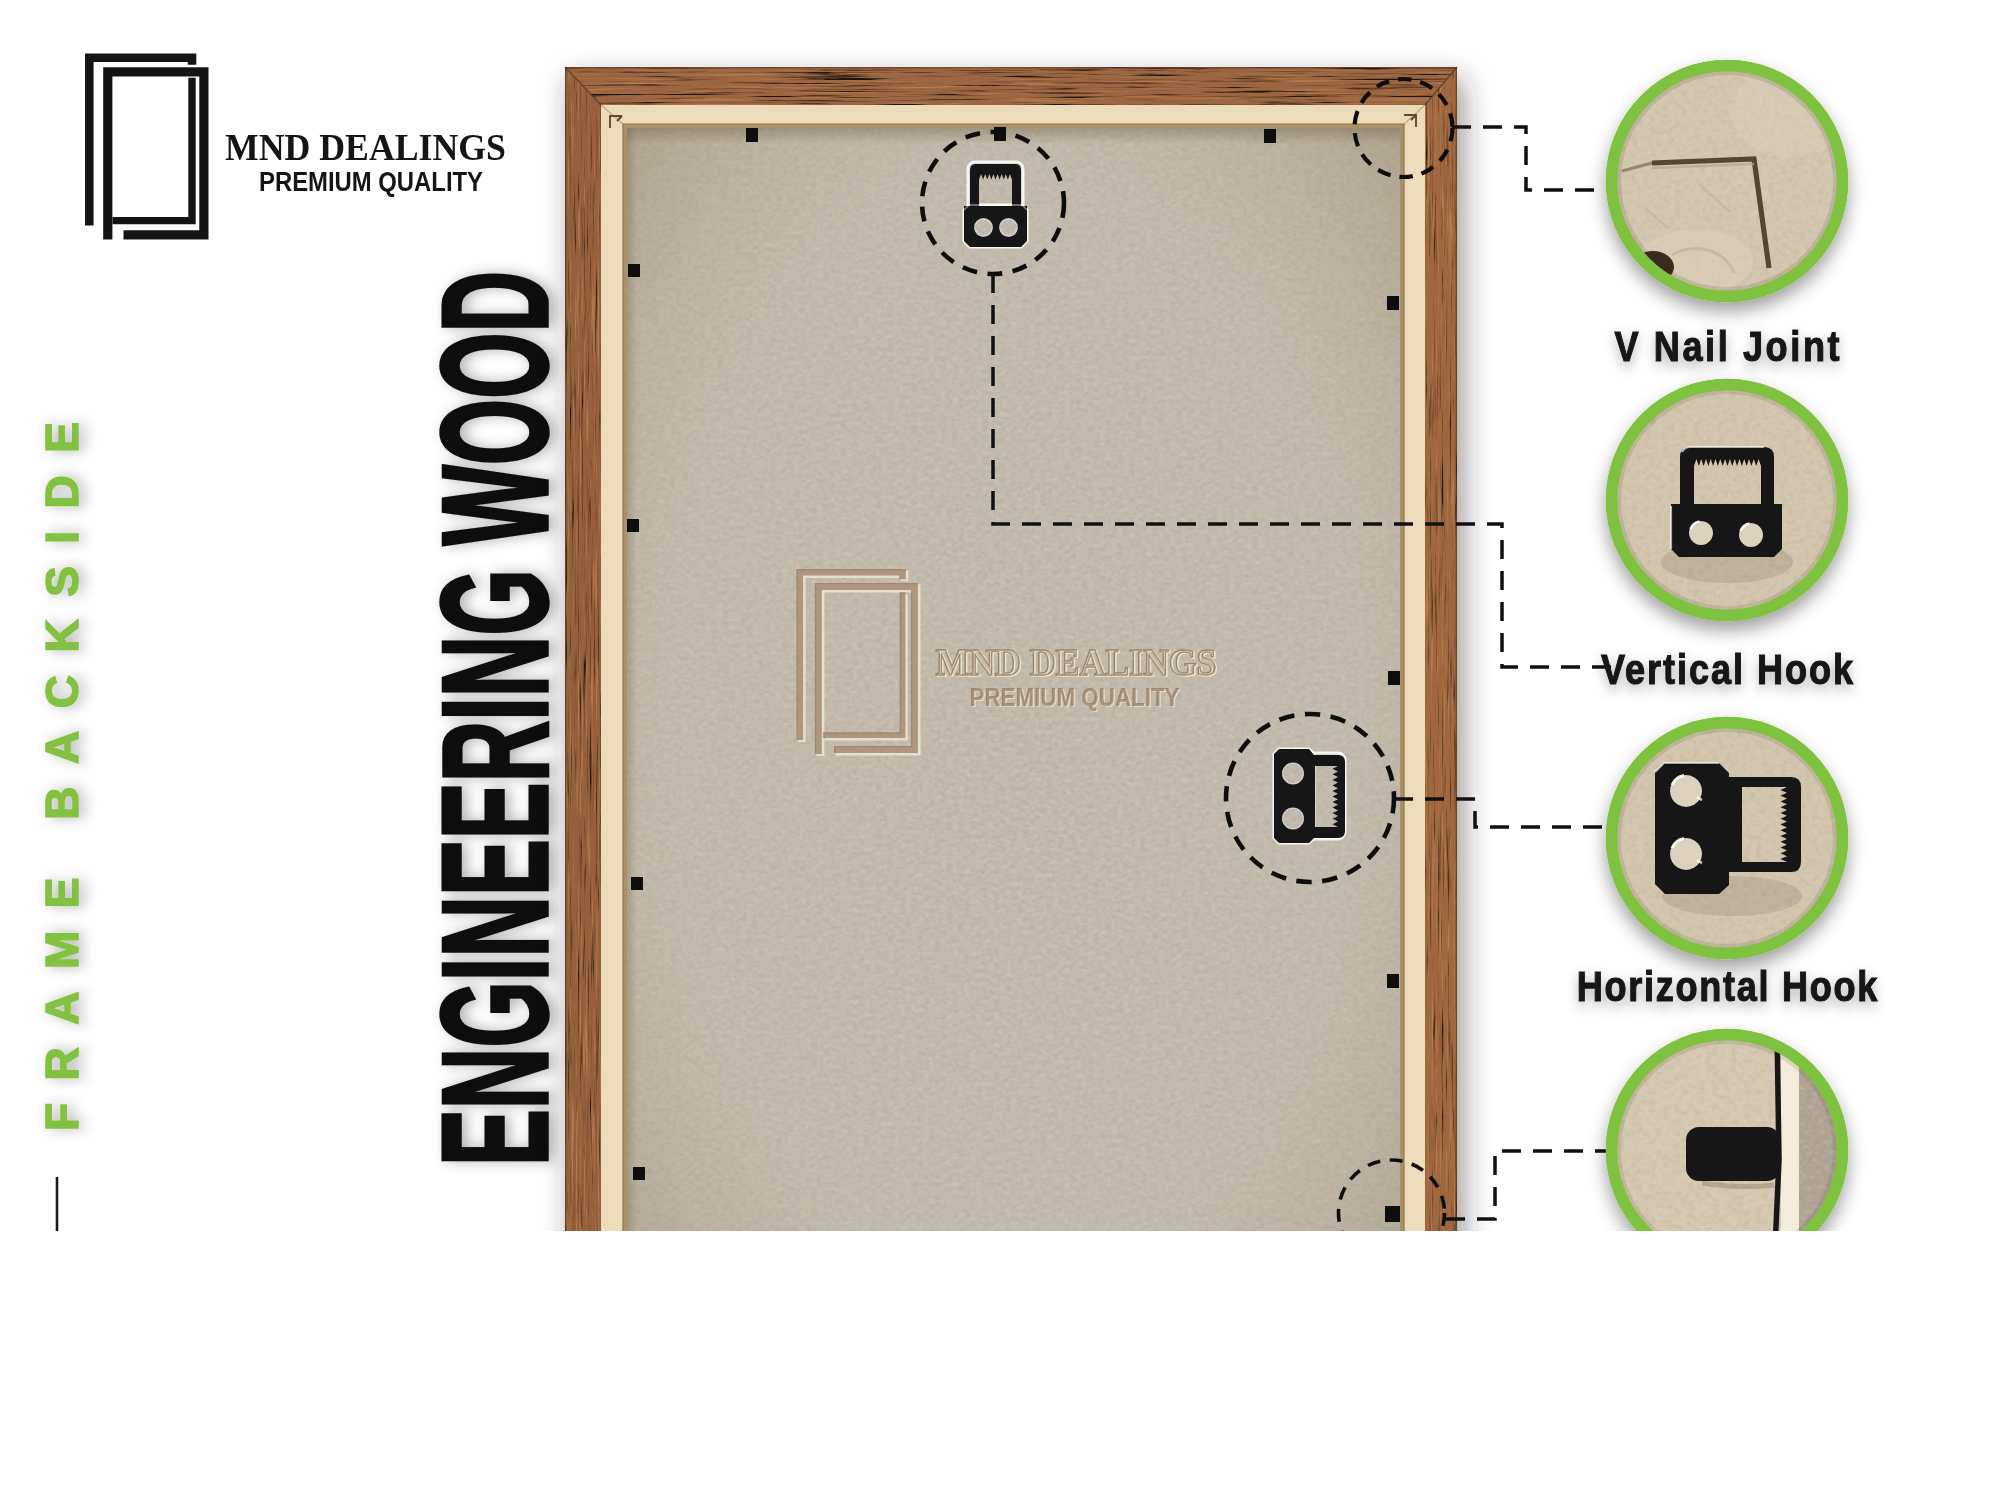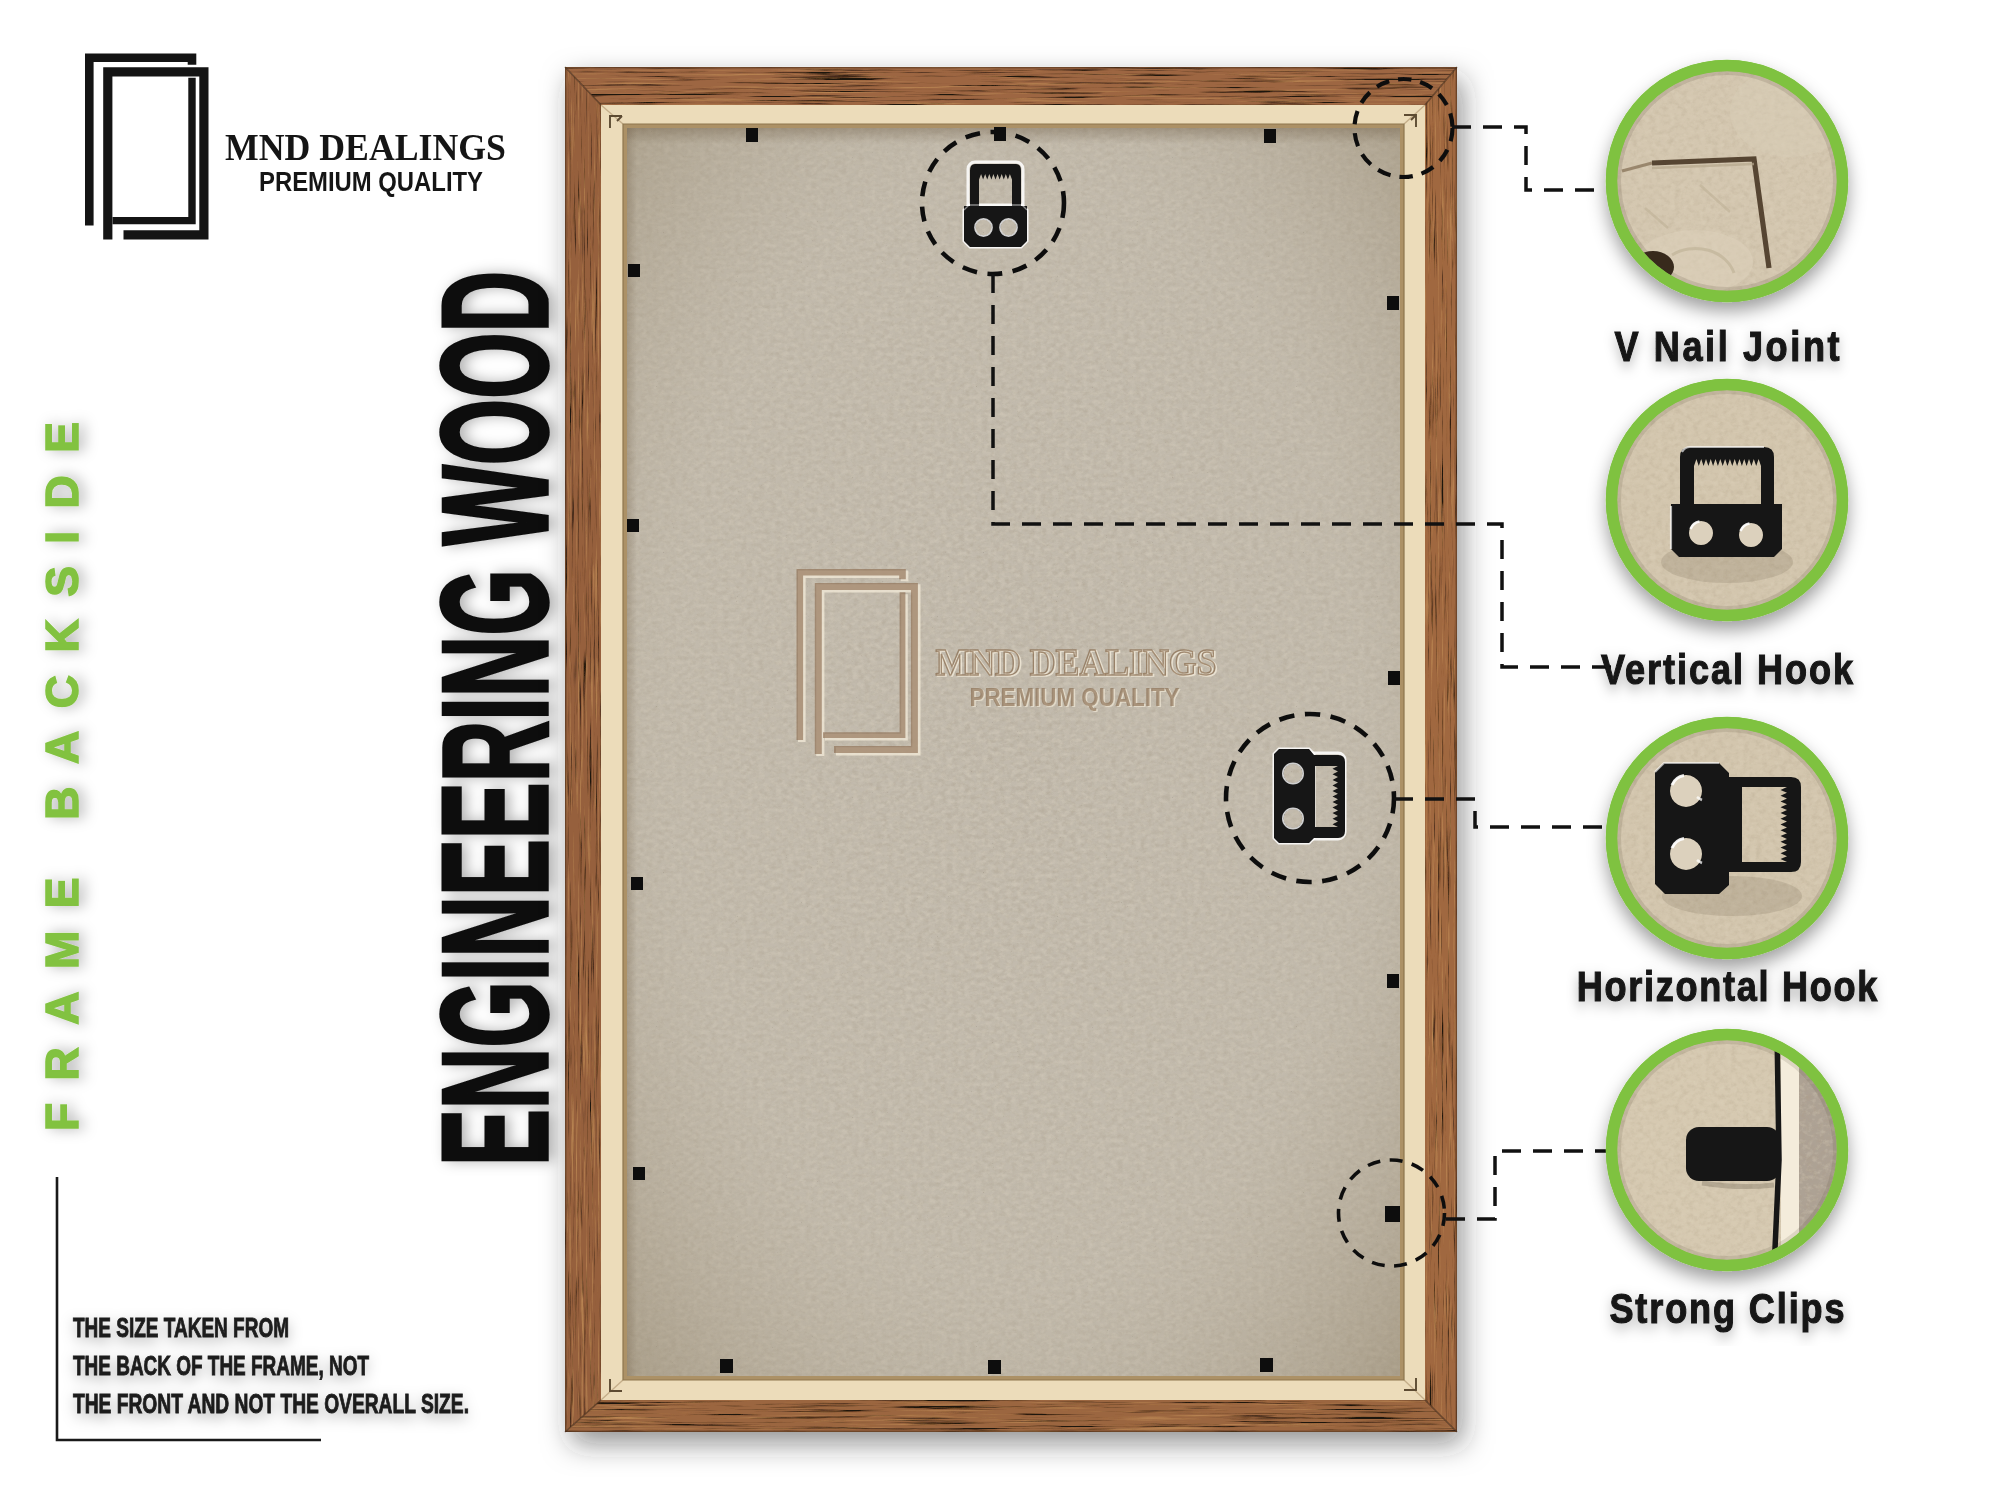--- a/index.html
+++ b/index.html
@@ -1,16 +1,16 @@
 <!DOCTYPE html>
 <html><head>
 <meta charset="utf-8">
 <style>
   html,body{margin:0;padding:0;background:#ffffff;}
-  #stage{width:2000px;height:1500px;position:relative;overflow:hidden;
+  #stage{width:2000px;height:1231px;position:relative;overflow:hidden;
          font-family:"Liberation Sans", sans-serif;}
   svg{font-family:"Liberation Sans", sans-serif;}
 </style>
 </head>
 <body>
 <div id="stage">
 <svg width="2000" height="1500" viewBox="0 0 2000 1500" xmlns="http://www.w3.org/2000/svg">
 <defs>
 
   <filter id="fwoodh" x="-2%" y="-10%" width="104%" height="120%">

